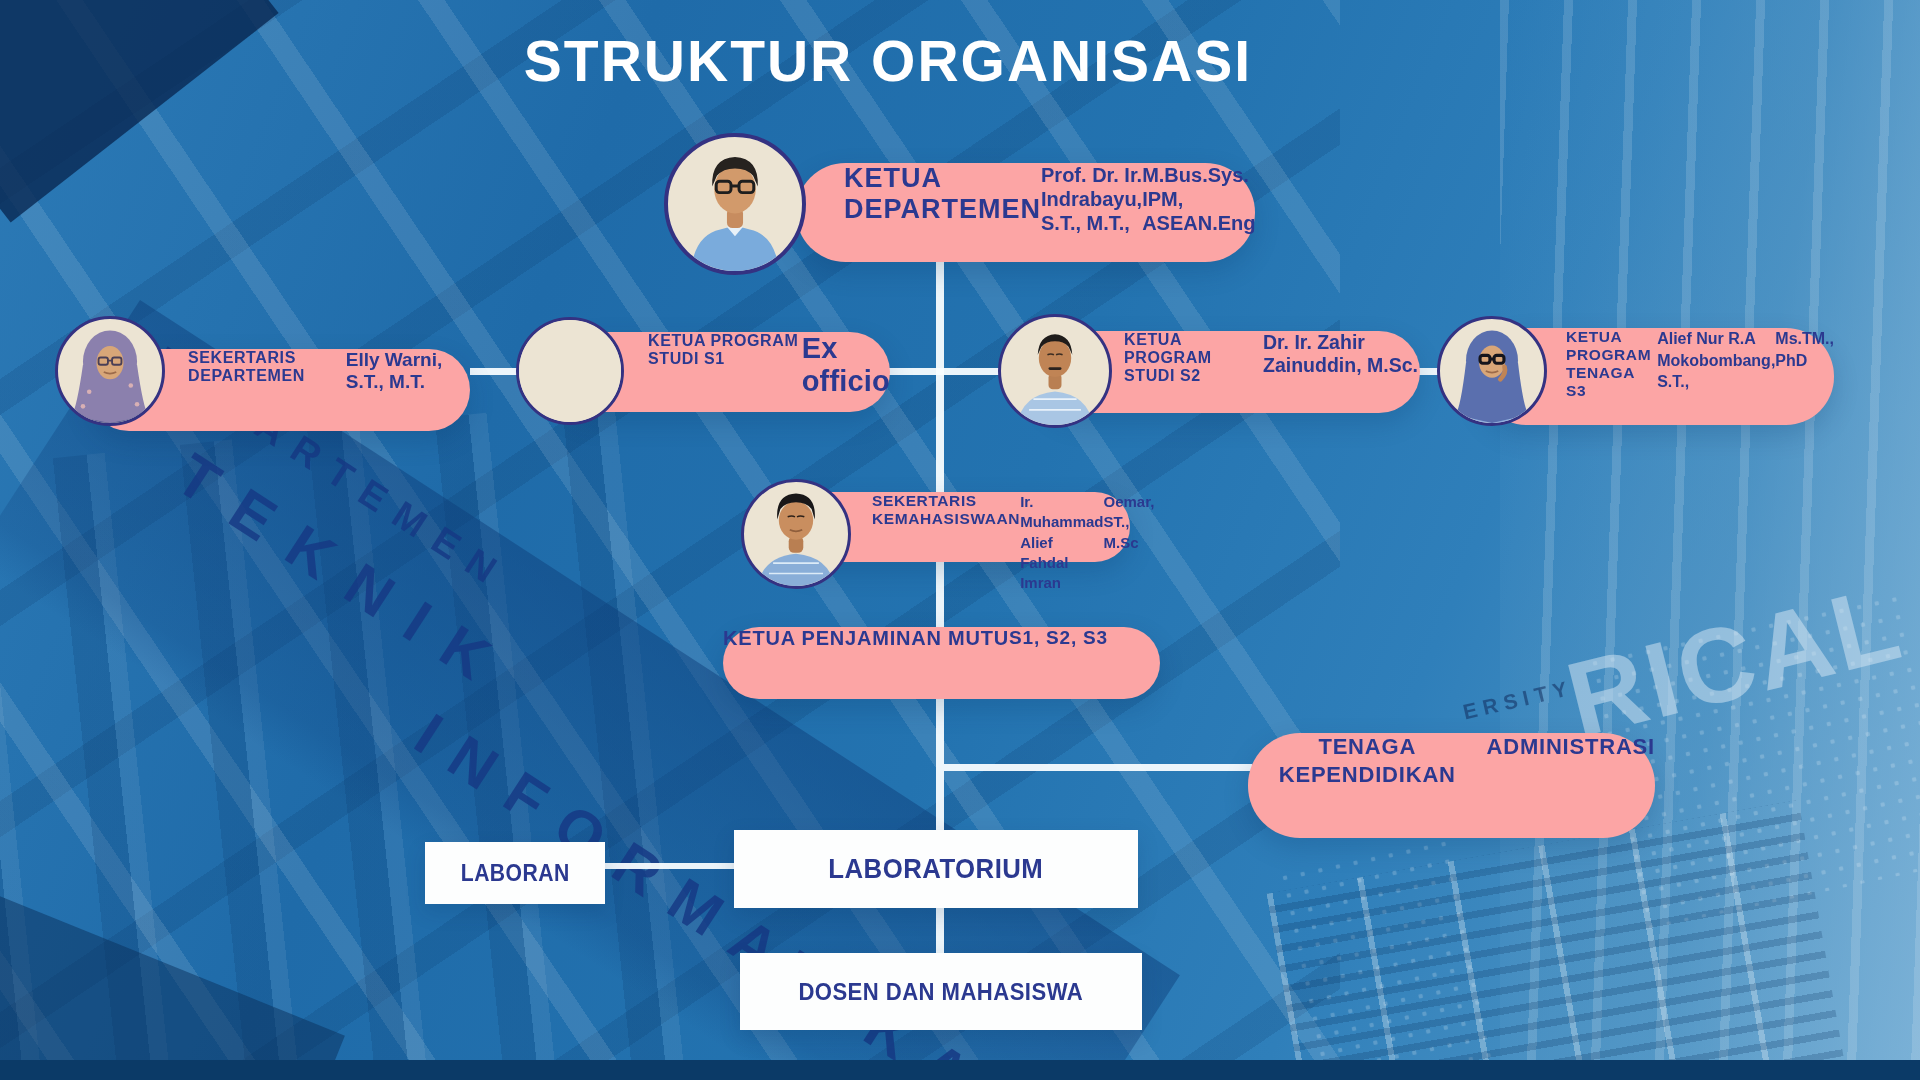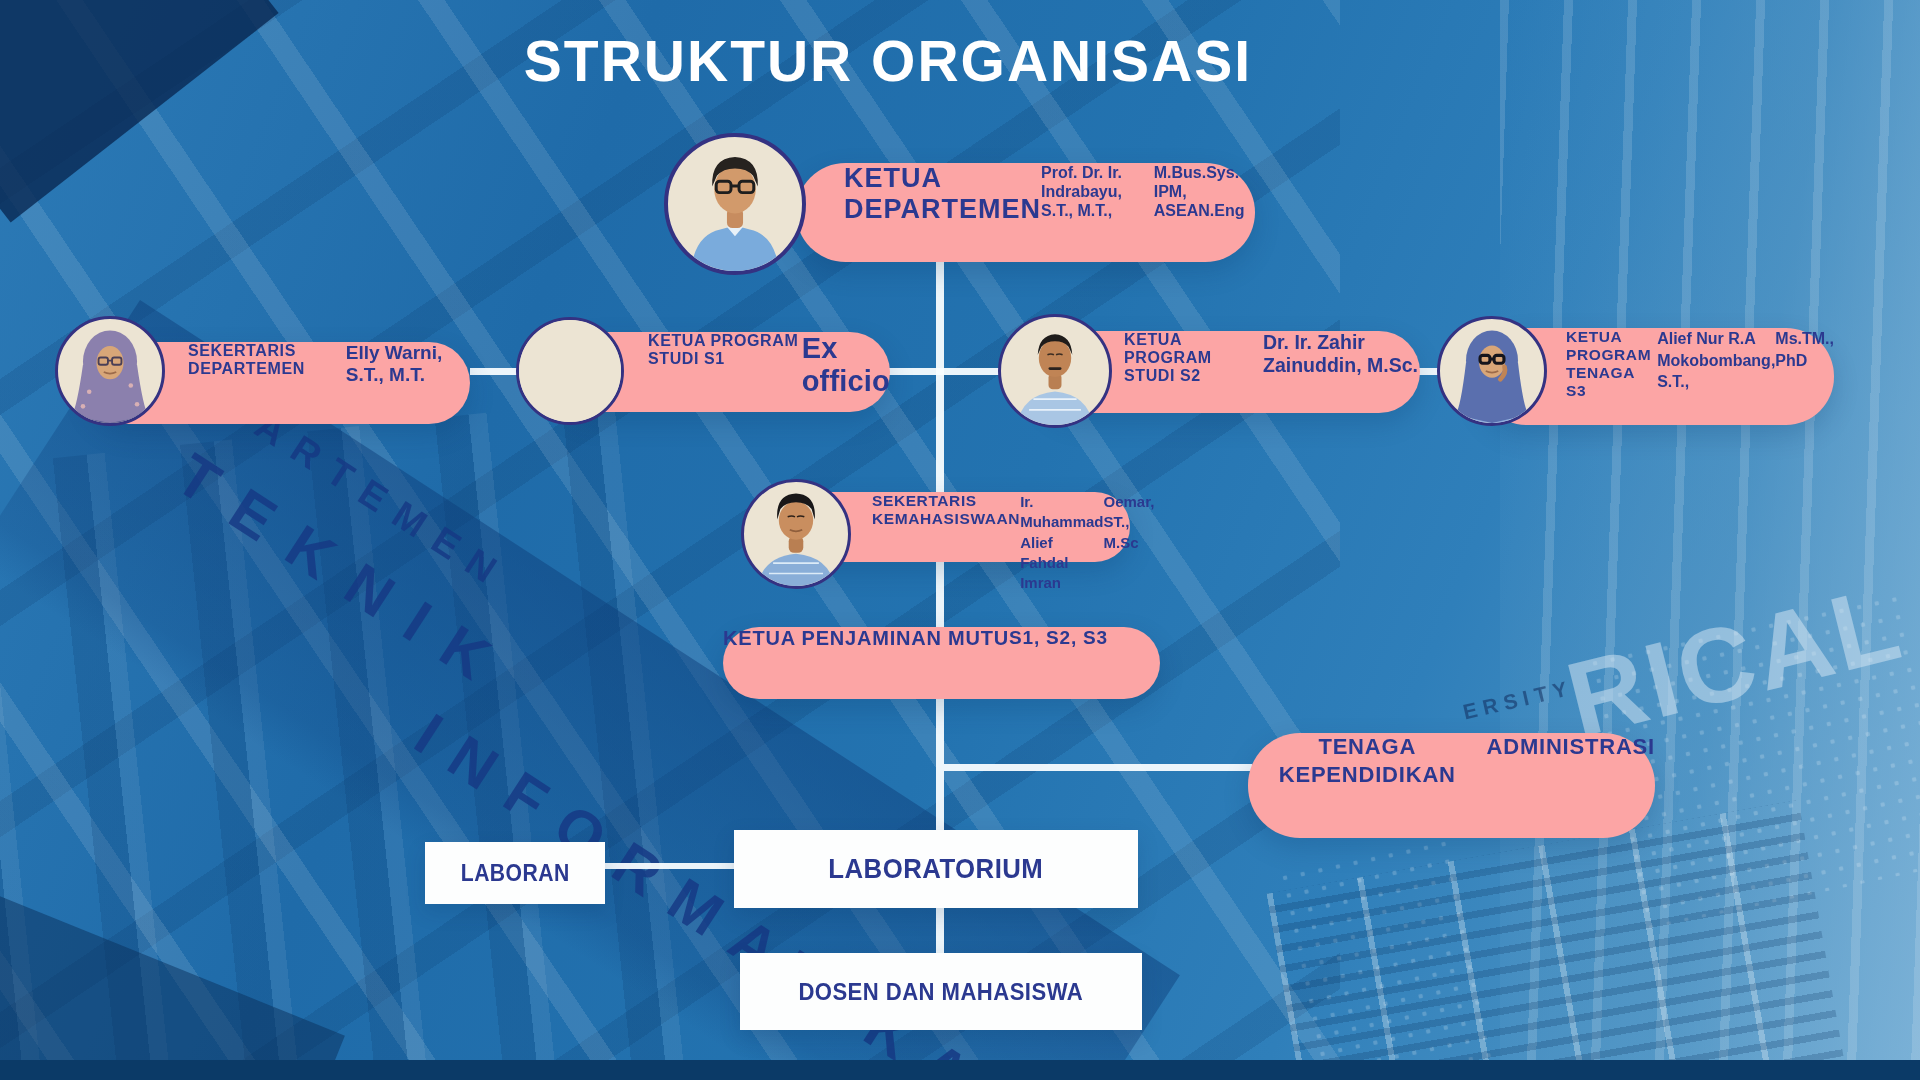--- a/index.html
+++ b/index.html
@@ -68,24 +68,24 @@
   .pill { position:absolute; background:#fca5a5; z-index:2;
     box-shadow:0 10px 26px rgba(8,42,86,.18); display:flex; flex-direction:row; justify-content:flex-start; }
   .pill .lab  { color:#2b3990; font-weight:bold; letter-spacing:.6px; }
   .pill .nm   { color:#2b3990; font-weight:bold; }
   .avatar { position:absolute; border-radius:50%; overflow:hidden; background:#ece4d3;
     border:3px solid #343282; z-index:3; }
   .avatar svg { display:block; width:100%; height:100%; }
 
   .pill-kd { left:796px; top:163px; width:459px; height:99px; border-radius:50px; padding-left:48px; }
   .pill-kd .lab { font-size:27px; letter-spacing:1px; margin-bottom:3px; }
-  .pill-kd .nm  { font-size:16px; line-height:1.2; }
+  .pill-kd .nm  { font-size:20px; line-height:1.2; }
   .av-kd { left:664px; top:133px; width:142px; height:142px; border-width:4px; }
 
-  .pill-sd { left:88px; top:342px; width:382px; height:82px; border-radius:41px; padding-left:100px; }
+  .pill-sd { left:88px; top:349px; width:382px; height:82px; border-radius:41px; padding-left:100px; }
   .pill-sd .lab { font-size:16px; margin-bottom:5px; }
   .pill-sd .nm  { font-size:19px; }
   .av-sd { left:55px; top:316px; width:110px; height:110px; }
 
   .pill-s1 { left:556px; top:332px; width:334px; height:80px; border-radius:40px; padding-left:92px; }
   .pill-s1 .lab { font-size:16px; margin-bottom:6px; }
   .pill-s1 .nm  { font-size:29px; font-weight:bold; letter-spacing:.2px; }
   .av-s1 { left:516px; top:317px; width:108px; height:108px; }
 
   .pill-s2 { left:1040px; top:331px; width:380px; height:82px; border-radius:41px; padding-left:84px; }

